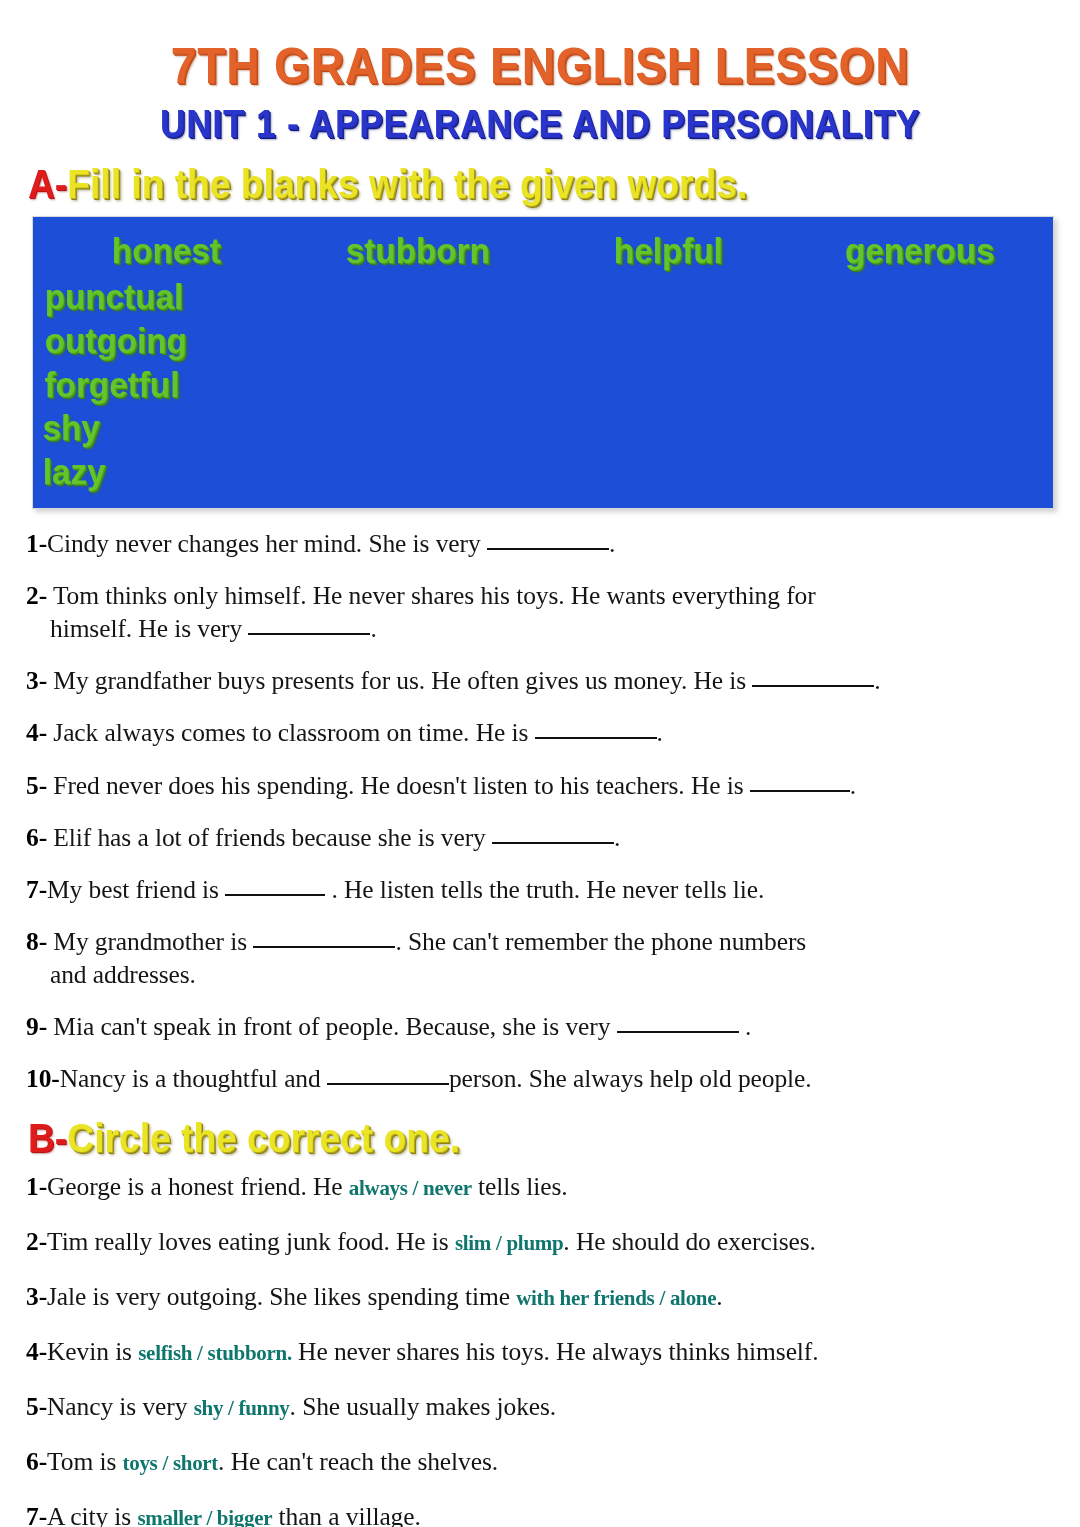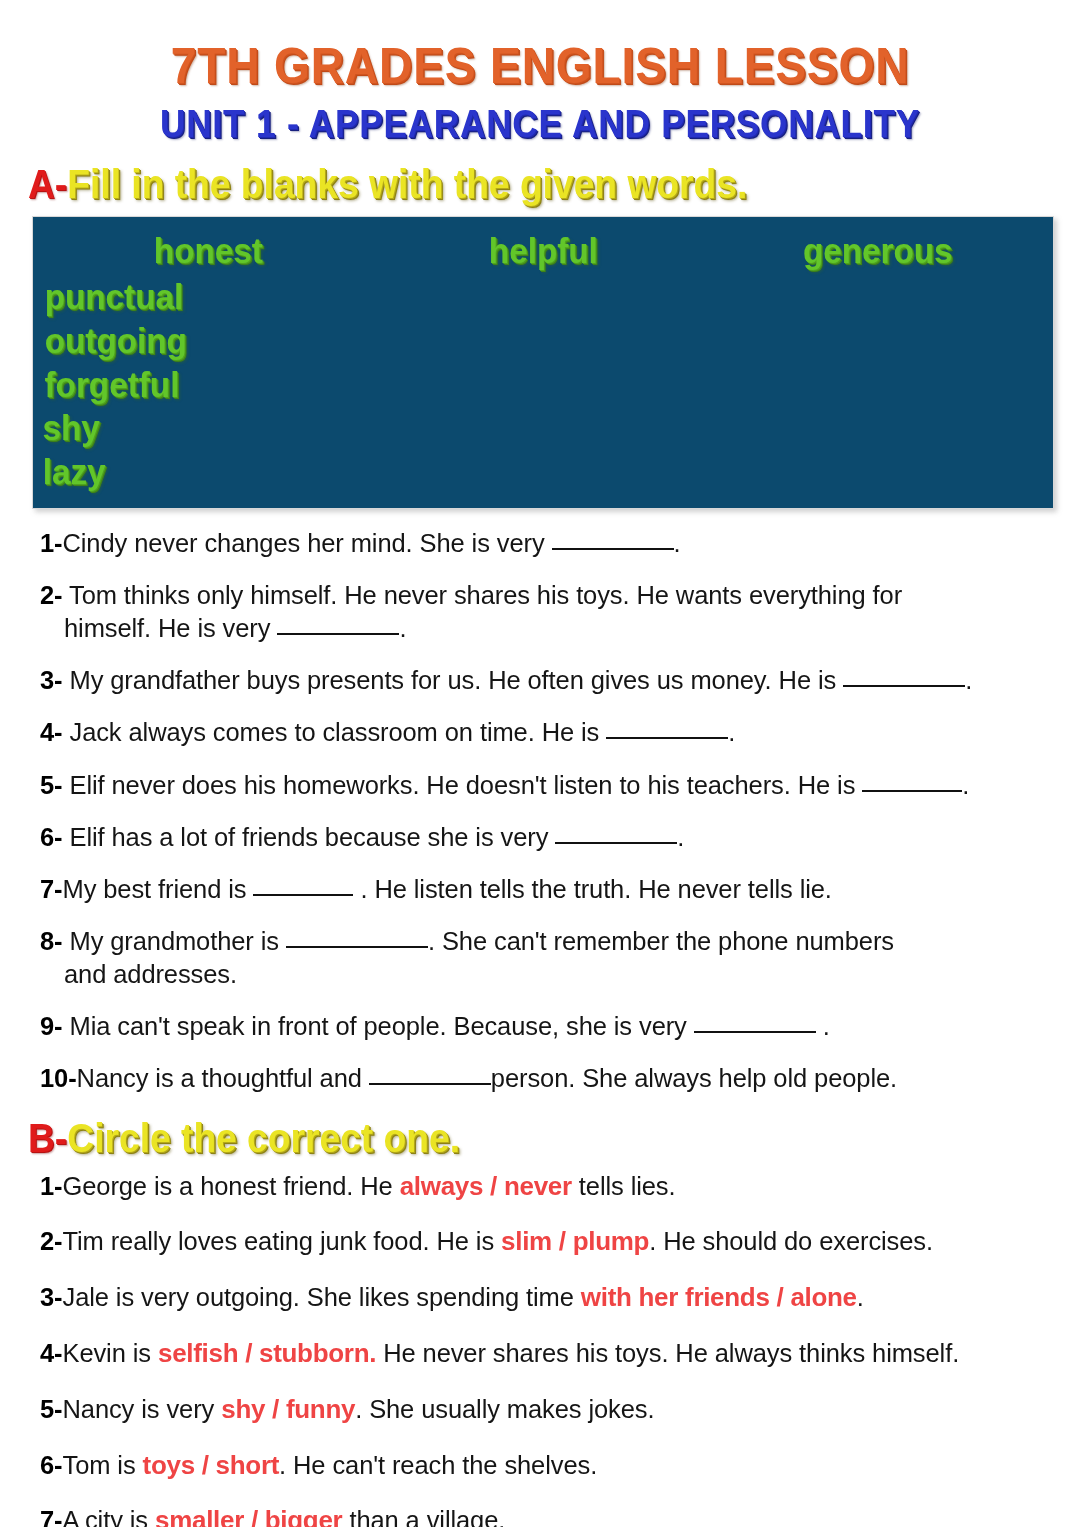--- a/index.html
+++ b/index.html
@@ -74,21 +74,21 @@
       2px 2px 0 #8d8213,
       3px 3px 3px rgba(90,80,10,0.45);
   }
   #section-a-head { margin: 20px 0 0 28px; }
   #section-b-head { margin: 22px 0 0 28px; }
 
   
   .wordbank {
     margin: 12px 26px 0 32px;
     border: 1px solid #d8d8d8;
-    background: #0c4a6e;
+    background: #1d4ed8;
     box-shadow: 3px 3px 5px rgba(120,120,120,0.35);
     padding: 12px 8px 14px 8px;
     box-sizing: border-box;
   }
   .wordbank-row {
     display: flex;
     justify-content: space-around;
     align-items: baseline;
   }
   .wordbank-row + .wordbank-row { margin-top: 2px; flex-direction: column; }
@@ -107,25 +107,25 @@
       1px 1px 0 #4fa31f,
       2px 2px 0 #3f8418,
       3px 3px 3px rgba(60,110,20,0.38);
     line-height: 1.25;
     white-space: nowrap;
   }
 
   
   .qlist { margin: 0; padding: 0; }
   .qitem {
-    font-family: Liberation Sans, sans-serif;
+    font-family: Liberation Serif, serif;
     font-size: 25.5px;
     color: #151515;
     line-height: 1.30;
-    padding-left: 40px;
+    padding-left: 26px;
     padding-right: 18px;
     letter-spacing: -0.1px;
   }
   .qnum {
     font-weight: bold;
     color: #000000;
   }
   .blank {
     display: inline-block;
     border-bottom: 2px solid #111111;
@@ -140,39 +140,40 @@
   }
 
   
   #section-a-items .qitem { margin-top: 19px; }
   #section-a-items .qitem:first-child { margin-top: 18px; }
 
   
   #section-b-items .qitem { margin-top: 22px; }
   #section-b-items .qitem:first-child { margin-top: 12px; }
   .choice {
-    color: #ef4444;
-    font-weight: bold;
-    font-size: 26px;
+    color: #0f766e;
+    font-weight: bold;
+    font-size: 21px;
     letter-spacing: -0.3px;
   }
 </style>
 </head>
 <body>
 
 <div class="title-main">7TH GRADES ENGLISH LESSON</div>
 <div class="title-sub">UNIT 1  -  APPEARANCE AND PERSONALITY</div>
 
 <div class="section-head" id="section-a-head">
   <span class="letter">A-</span><span class="head-text">Fill in the blanks with the given words.</span>
 </div>
 
 <div class="wordbank">
   <div class="wordbank-row">
     <div class="wb-cell"><span class="wb-word">honest</span></div>
+    <div class="wb-cell"><span class="wb-word">stubborn</span></div>
     <div class="wb-cell"><span class="wb-word">helpful</span></div>
     <div class="wb-cell"><span class="wb-word">generous</span></div>
   </div>
   <div class="wordbank-row">
     <div class="wb-cell"><span class="wb-word">punctual</span></div>
     <div class="wb-cell"><span class="wb-word">outgoing</span></div>
     <div class="wb-cell"><span class="wb-word">forgetful</span></div>
     <div class="wb-cell"><span class="wb-word">shy</span></div>
     <div class="wb-cell"><span class="wb-word">lazy</span></div>
   </div>
@@ -195,21 +196,21 @@
     <span class="qnum">3-</span> <span>My grandfather buys presents  for us. He often gives us money. He is</span>
     <span class="blank b-m"></span><span>.</span>
   </div>
 
   <div class="qitem">
     <span class="qnum">4-</span> <span>Jack always  comes to classroom on time. He is</span>
     <span class="blank b-m"></span><span>.</span>
   </div>
 
   <div class="qitem">
-    <span class="qnum">5-</span> <span>Elif never does his homeworks. He doesn't listen to his teachers. He is</span>
+    <span class="qnum">5-</span> <span>Fred never does his spending. He doesn't listen to his teachers. He is</span>
     <span class="blank b-s"></span><span>.</span>
   </div>
 
   <div class="qitem">
     <span class="qnum">6-</span> <span>Elif has a lot of friends because she is very</span>
     <span class="blank b-m"></span><span>.</span>
   </div>
 
   <div class="qitem">
     <span class="qnum">7-</span><span>My best friend is</span>

